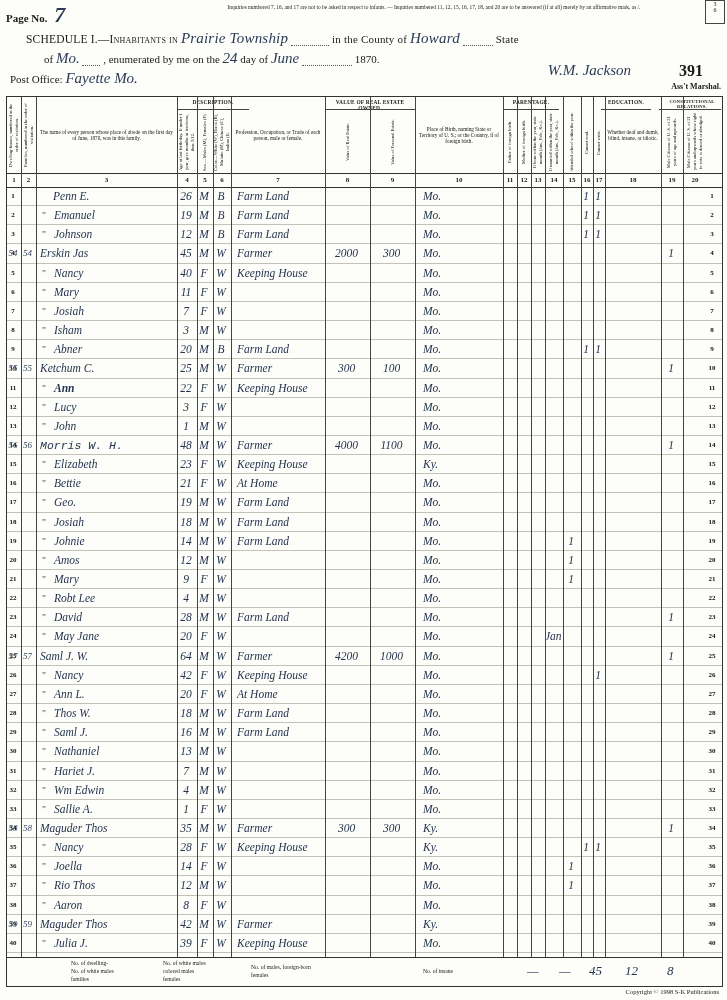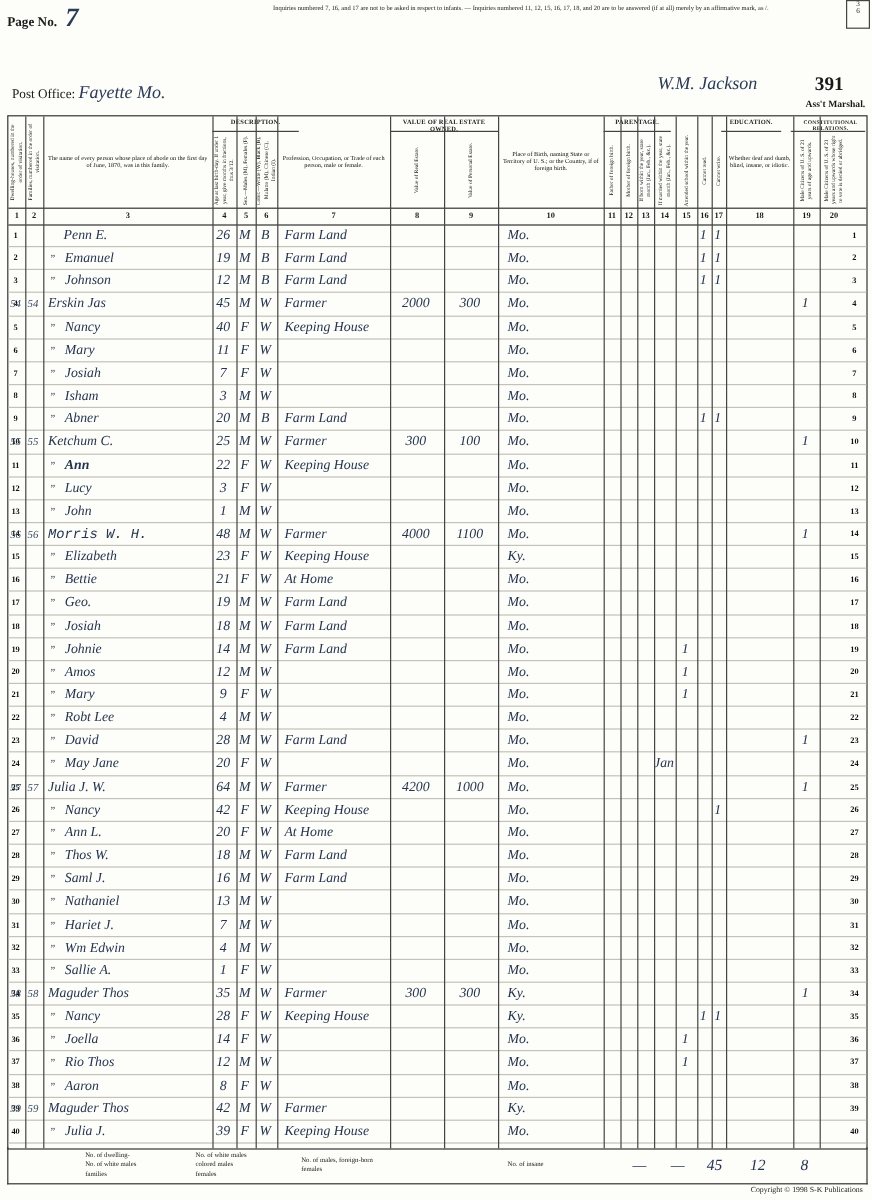--- a/index.html
+++ b/index.html
@@ -55,21 +55,41 @@
 <div class="sheet">
 
   <div class="hdr">
     <div class="pageno">
       <span>Page No.</span>
       <span class="pageno-val">7</span>
     </div>
     <div class="tinyrule">Inquiries numbered 7, 16, and 17 are not to be asked in respect to infants. — Inquiries numbered 11, 12, 15, 16, 17, 18, and 20 are to be answered (if at all) merely by an affirmative mark, as /.</div>
     <div class="topright-box">3<br>6</div>
 
-
+    <div class="schedline">
+      <span class="sc-small">SCHEDULE I.—Inhabitants in</span>
+      <span class="ink">Prairie Township</span>
+      <span class="dots" style="width:38px">&nbsp;</span>
+      <span>in the County of</span>
+      <span class="ink">Howard</span>
+      <span class="dots" style="width:30px">&nbsp;</span>
+      <span>State</span>
+    </div>
+
+    <div class="line2">
+      <span>of</span>
+      <span class="ink">Mo.</span>
+      <span class="dots" style="width:18px">&nbsp;</span>
+      <span>, enumerated by me on the</span>
+      <span class="ink">24</span>
+      <span>day of</span>
+      <span class="ink">June</span>
+      <span class="dots" style="width:50px">&nbsp;</span>
+      <span>1870.</span>
+    </div>
 
     <div class="line3">
       <span>Post Office:</span>
       <span class="ink">Fayette Mo.</span>
     </div>
 
     <div class="num391">391</div>
     <div class="sig ink">W.M. Jackson</div>
     <div class="marshal">Ass't Marshal.</div>
   </div>
@@ -388,21 +408,21 @@
         <div class="cellink" style="left: 170px; top: 440.45px; max-width: 18px; width: 20px; text-align: center;">20</div>
         <div class="cellink" style="left: 190px; top: 440.45px; max-width: 14px; width: 16px; text-align: center;">F</div>
         <div class="cellink" style="left: 206px; top: 440.45px; max-width: 16px; width: 18px; text-align: center;">W</div>
         <div class="cellink" style="left: 416px; top: 440.45px; max-width: 86px;">Mo.</div>
         <div class="cellink" style="left: 538px; top: 440.45px; max-width: 16px; width: 18px; text-align: center;">Jan</div>
         <div class="rowline" style="top: 477.75px;"></div>
         <div class="rn" style="left: 0px; top: 459.6px;">25</div>
         <div class="rn" style="left: 699px; top: 459.6px;">25</div>
         <div class="cellink ditto" style="left: 0px; top: 459.6px; max-width: 12px; width: 14px; text-align: center;">57</div>
         <div class="cellink ditto" style="left: 14px; top: 459.6px; max-width: 13px; width: 15px; text-align: center;">57</div>
-        <div class="cellink" style="left: 33px; top: 459.6px; max-width: 139px;">Julia J. W.</div>
+        <div class="cellink" style="left: 33px; top: 459.6px; max-width: 139px;">Saml J. W.</div>
         <div class="cellink" style="left: 170px; top: 459.6px; max-width: 18px; width: 20px; text-align: center;">64</div>
         <div class="cellink" style="left: 190px; top: 459.6px; max-width: 14px; width: 16px; text-align: center;">M</div>
         <div class="cellink" style="left: 206px; top: 459.6px; max-width: 16px; width: 18px; text-align: center;">W</div>
         <div class="cellink" style="left: 230px; top: 459.6px; max-width: 92px;">Farmer</div>
         <div class="cellink" style="left: 318px; top: 459.6px; max-width: 43px; width: 45px; text-align: center;">4200</div>
         <div class="cellink" style="left: 363px; top: 459.6px; max-width: 43px; width: 45px; text-align: center;">1000</div>
         <div class="cellink" style="left: 416px; top: 459.6px; max-width: 86px;">Mo.</div>
         <div class="cellink" style="left: 654px; top: 459.6px; max-width: 20px; width: 22px; text-align: center;">1</div>
         <div class="rowline" style="top: 496.9px;"></div>
         <div class="rn" style="left: 0px; top: 478.75px;">26</div>

